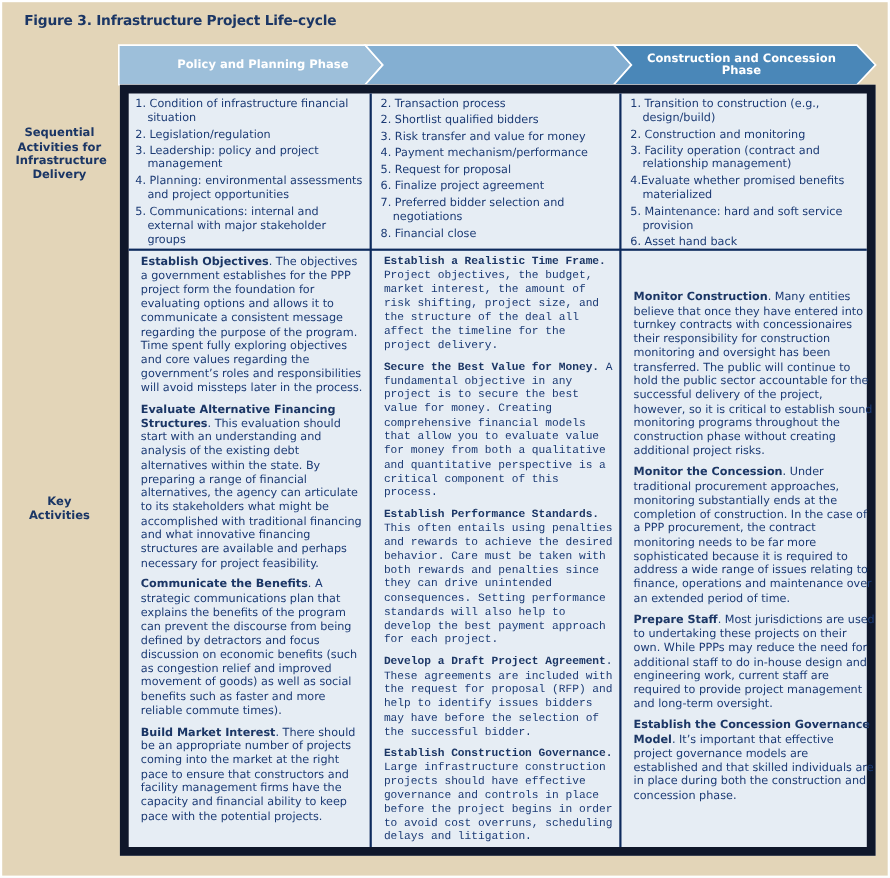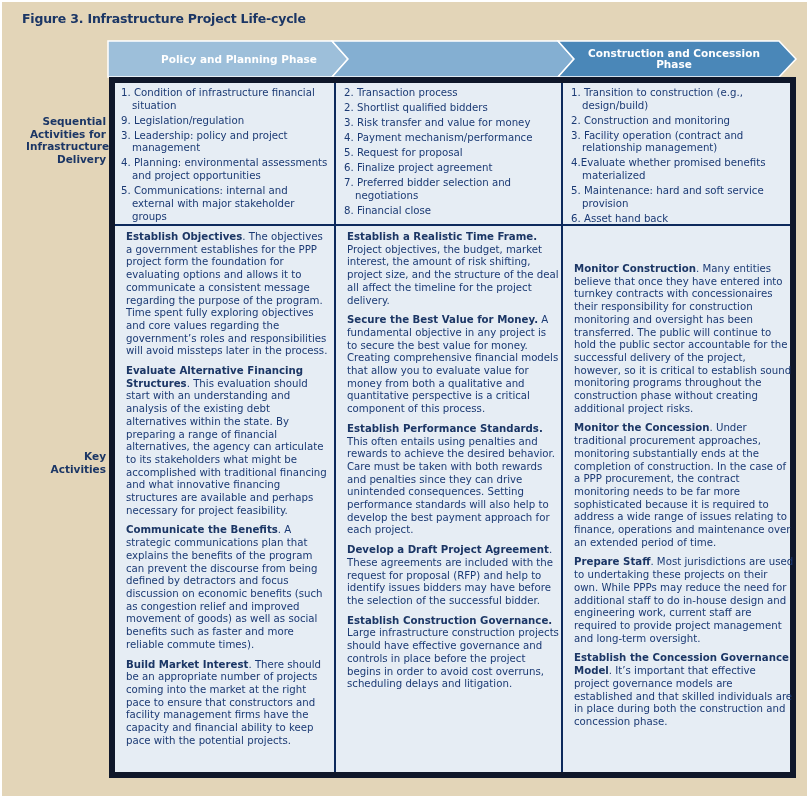--- a/index.html
+++ b/index.html
@@ -25,26 +25,26 @@
     .phase-label {
       position: absolute;
       color: #ffffff; font-weight: bold;
       font-size: 10.5px; text-align: center;
       line-height: 11px;
       display: flex; align-items: center; justify-content: center;
     }
     .row-label {
       position: absolute; left: 0; width: 104px;
       color: #1b3665; font-weight: bold;
-      font-size: 10.5px; line-height: 12.5px; text-align: right;
+      font-size: 10.5px; line-height: 12.5px; text-align: center;
     }
     .grid {
       position: absolute; left: 107px; top: 75px;
       width: 687px; height: 701px;
-      border: 6px solid #0f172a;
+      border: 8px solid #0f172a;
       box-sizing: border-box;
       background: #e6edf4;
     }
     .cell {
       position: absolute; box-sizing: border-box;
       color: #1b3a74;
       font-size: 10.2px; line-height: 12.7px;
     }
     .vline { position: absolute; top: 0; bottom: 0; width: 2px; background: #0d2a5c; }
     .hline { position: absolute; left: 0; right: 0; height: 2px; background: #0d2a5c; }
@@ -77,21 +77,21 @@
   </div>
 
   <div class="grid">
     <div class="vline" style="left:219px;"></div>
     <div class="vline" style="left:446px;"></div>
     <div class="hline" style="top:141px;"></div>
 
     <div class="cell" style="left:6px; top:4px; width:210px;">
       <ol class="seq">
         <li>1. Condition of infrastructure financial situation</li>
-        <li>9. Legislation/regulation</li>
+        <li>2. Legislation/regulation</li>
         <li>3. Leadership: policy and project management</li>
         <li>4. Planning: environmental assessments and project opportunities</li>
         <li>5. Communications: internal and external with major stakeholder groups</li>
       </ol>
     </div>
     <div class="cell" style="left:229px; top:4px; width:215px;">
       <ol class="seq">
         <li>2. Transaction process</li>
         <li>2. Shortlist qualified bidders</li>
         <li>3. Risk transfer and value for money</li>
@@ -112,21 +112,21 @@
         <li>6. Asset hand back</li>
       </ol>
     </div>
 
     <div class="cell" style="left:11px; top:148px; width:205px;">
       <p class="para"><b>Establish Objectives</b><span>. The objectives a government establishes for the PPP project form the foundation for evaluating options and allows it to communicate a consistent message regarding the purpose of the program. Time spent fully exploring objectives and core values regarding the government’s roles and responsibilities will avoid missteps later in the process.</span></p>
       <p class="para"><b>Evaluate Alternative Financing Structures</b><span>. This evaluation should start with an understanding and analysis of the existing debt alternatives within the state. By preparing a range of financial alternatives, the agency can articulate to its stakeholders what might be accomplished with traditional financing and what innovative financing structures are available and perhaps necessary for project feasibility.</span></p>
       <p class="para"><b>Communicate the Benefits</b><span>. A strategic communications plan that explains the benefits of the program can prevent the discourse from being defined by detractors and focus discussion on economic benefits (such as congestion relief and improved movement of goods) as well as social benefits such as faster and more reliable commute times).</span></p>
       <p class="para"><b>Build Market Interest</b><span>. There should be an appropriate number of projects coming into the market at the right pace to ensure that constructors and facility management firms have the capacity and financial ability to keep pace with the potential projects.</span></p>
     </div>
-    <div class="cell" style="left:232px; top:148px; width:212px;">
+    <div class="cell" style="left:232px; top:148px; width:212px;font-family:Liberation Mono, monospace;">
       <p class="para"><b>Establish a Realistic Time Frame.</b><span> Project objectives, the budget, market interest, the amount of risk shifting, project size, and the structure of the deal all affect the timeline for the project delivery.</span></p>
       <p class="para"><b>Secure the Best Value for Money.</b><span> A fundamental objective in any project is to secure the best value for money. Creating comprehensive financial models that allow you to evaluate value for money from both a qualitative and quantitative perspective is a critical component of this process.</span></p>
       <p class="para"><b>Establish Performance Standards.</b><span> This often entails using penalties and rewards to achieve the desired behavior. Care must be taken with both rewards and penalties since they can drive unintended consequences. Setting performance standards will also help to develop the best payment approach for each project.</span></p>
       <p class="para"><b>Develop a Draft Project Agreement</b><span>. These agreements are included with the request for proposal (RFP) and help to identify issues bidders may have before the selection of the successful bidder.</span></p>
       <p class="para"><b>Establish Construction Governance.</b><span> Large infrastructure construction projects should have effective governance and controls in place before the project begins in order to avoid cost overruns, scheduling delays and litigation.</span></p>
     </div>
     <div class="cell" style="left:459px; top:148px; width:220px;margin-top:32px;">
       <p class="para"><b>Monitor Construction</b><span>. Many entities believe that once they have entered into turnkey contracts with concessionaires their responsibility for construction monitoring and oversight has been transferred.  The public will continue to hold the public sector accountable for the successful delivery of the project, however, so it is critical to establish sound monitoring programs throughout the construction phase without creating additional project risks.</span></p>
       <p class="para"><b>Monitor the Concession</b><span>. Under traditional procurement approaches, monitoring substantially ends at the completion of construction. In the case of a PPP procurement, the contract monitoring needs to be far more sophisticated because it is required to address a wide range of issues relating to finance, operations and maintenance over an extended period of time.</span></p>
       <p class="para"><b>Prepare Staff</b><span>. Most jurisdictions are used to undertaking these projects on their own. While PPPs may reduce the need for additional staff to do in-house design and engineering work, current staff are required to provide project management and long-term oversight.</span></p>

